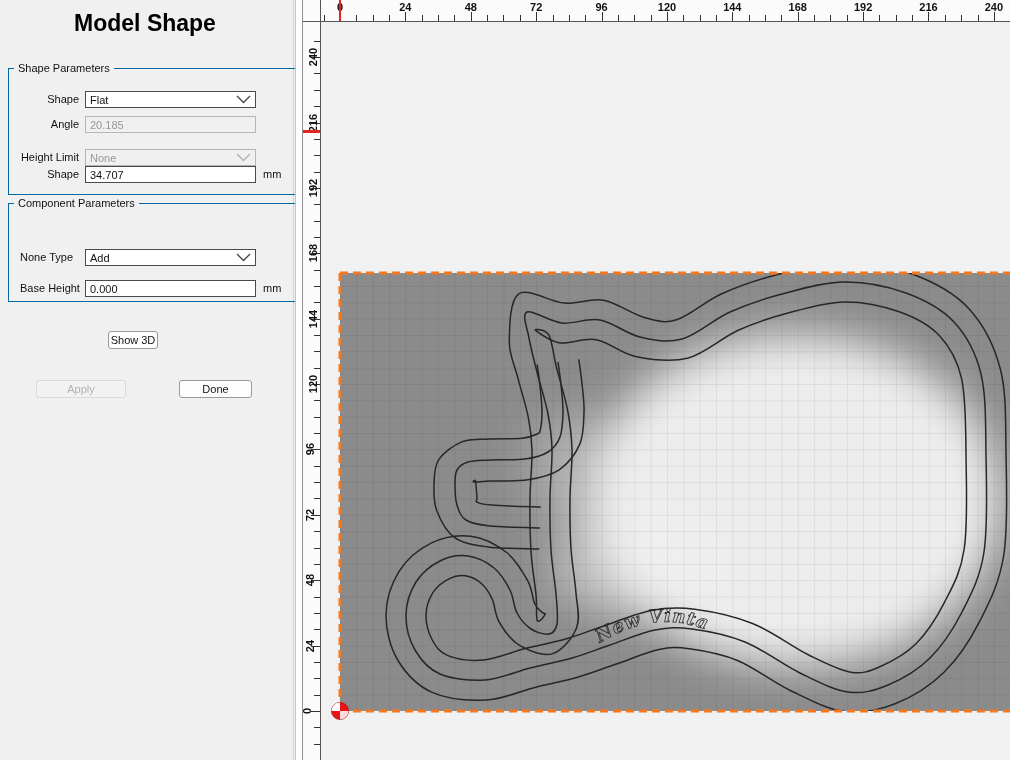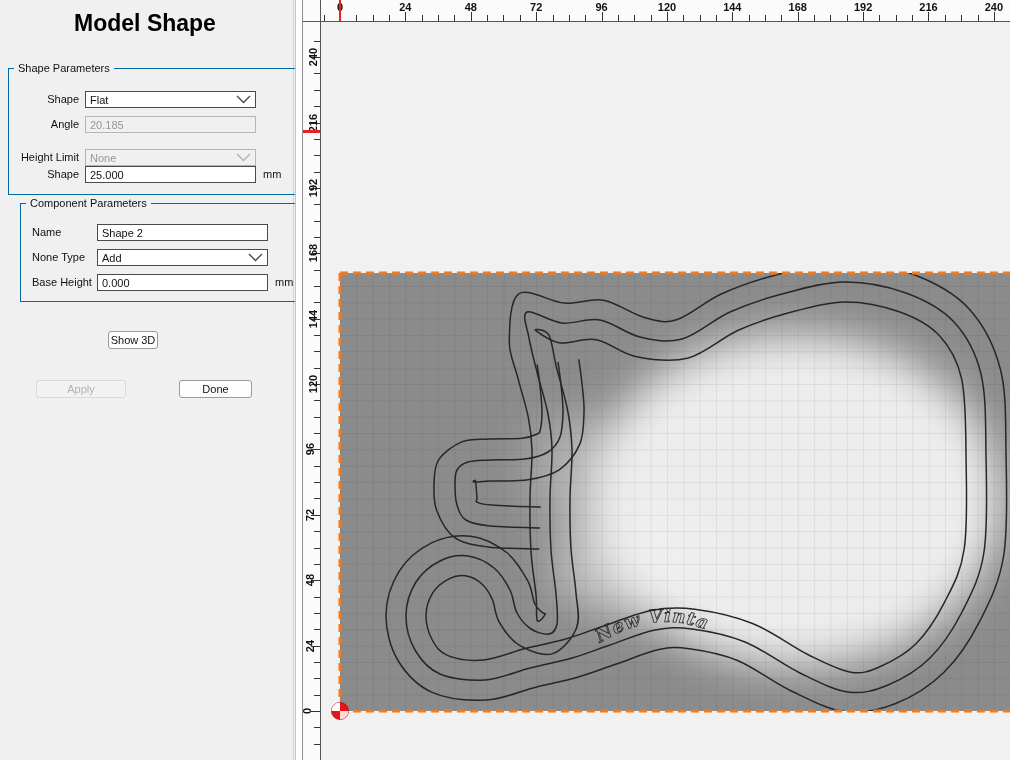--- a/index.html
+++ b/index.html
@@ -9,21 +9,21 @@
 
   
   #left-panel { position:absolute; left:0; top:0; width:294px; height:760px;
                 background:#f0f0f0; border-right:1px solid #d2d2d2; }
   .panel-title { position:absolute; left:0; top:10px; width:290px; text-align:center;
                  font-size:23px; font-weight:bold; color:#000; }
   .groupbox { position:absolute; left:8px; width:318px; border:1px solid #0369a1; }
   .groupbox .legend { position:absolute; top:-7px; left:5px; background:#f0f0f0;
                       padding:0 4px; font-size:11px; color:#111; }
   #group-shape { top:68px; height:127px; }
-  #group-component { top:203px; height:99px;margin-left:12px; }
+  #group-component { top:203px; height:99px; }
   .row { position:absolute; height:17px; }
   .row .lbl { position:absolute; top:2px; font-size:11px; color:#111; }
   .field { position:absolute; left:70px; width:171px; height:17px; background:#fff;
            border:1px solid #4a4a4a; font-size:11px; color:#111;
            display:flex; align-items:center; padding:0 4px; }
   .field.disabled { background:#f0f0f0; border-color:#b5b5b5; color:#979797; }
   .field .chev { margin-left:auto; display:flex; align-items:center; }
   .unit { position:absolute; left:248px; top:2px; font-size:11px; color:#111; }
   
   .g1 .lbl { left:0; width:64px; text-align:right; }
@@ -99,49 +99,43 @@
             <svg width="15" height="9" viewBox="0 0 15 9">
                 <polyline points="1,1 7.5,7.5 14,1" fill="none" stroke="#b0b0b0" stroke-width="1.3"></polyline>
               </svg>
           </span>
         </div>
       </div>
 
       <div class="row g1" style="left:6px; top:97px; width:266px;">
         <span class="lbl">Shape</span>
         <div class="field">
-          <span>25.000</span>
+          <span>34.707</span>
         </div>
         <span class="unit">mm</span>
       </div>
     </div>
 
     <div class="groupbox" id="group-component">
       <span class="legend">Component Parameters</span>
 
-      <div class="row g2" style="left:6px; top:20px; width:266px;">
-        <span class="lbl">Name</span>
-        <div class="field">
-          <span>Shape 2</span>
-        </div>
-      </div>
 
       <div class="row g2" style="left:6px; top:45px; width:266px;">
         <span class="lbl">None Type</span>
         <div class="field">
           <span>Add</span>
           <span class="chev">
             <svg width="15" height="9" viewBox="0 0 15 9">
                 <polyline points="1,1 7.5,7.5 14,1" fill="none" stroke="#444" stroke-width="1.3"></polyline>
               </svg>
           </span>
         </div>
       </div>
 
-      <div class="row g2" style="left:6px; top:70px; width:266px;text-decoration:underline;">
+      <div class="row g2" style="left:6px; top:76px; width:266px;text-decoration:underline;">
         <span class="lbl">Base Height</span>
         <div class="field">
           <span>0.000</span>
         </div>
         <span class="unit">mm</span>
       </div>
     </div>
 
     <div class="btn" id="btn-show3d">Show 3D</div>
     <div class="btn" id="btn-apply">Apply</div>

